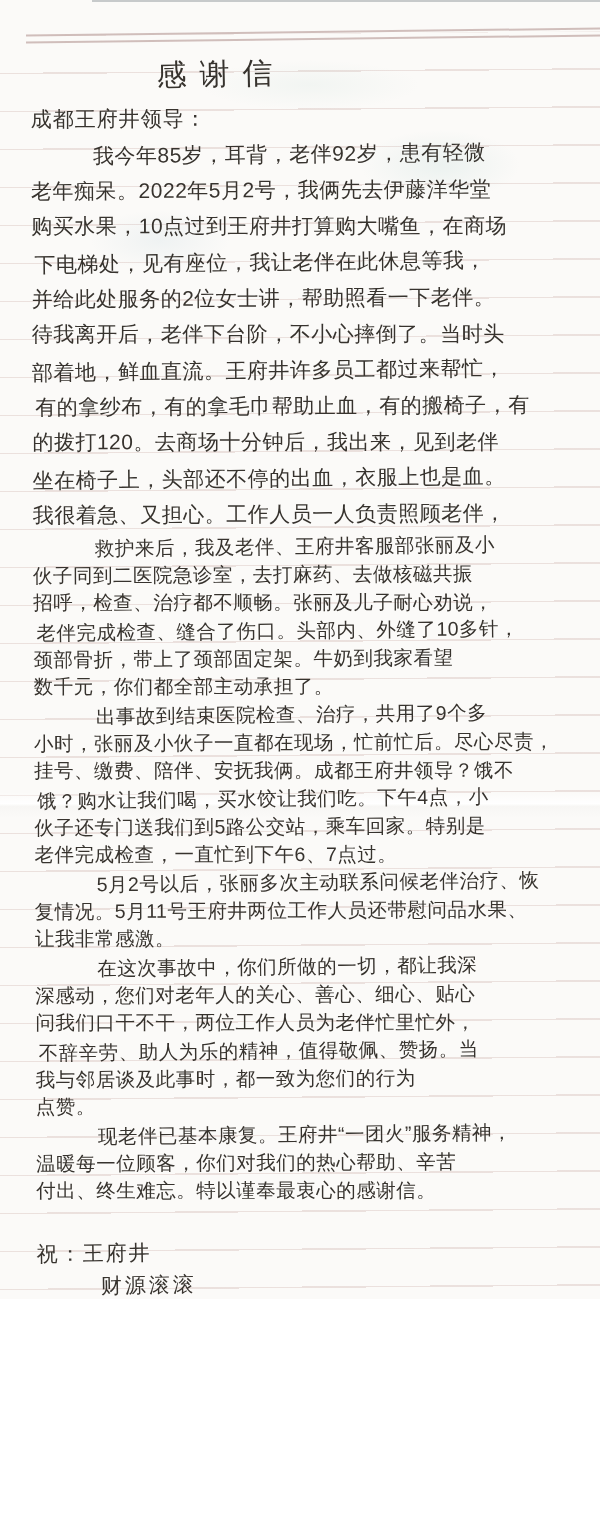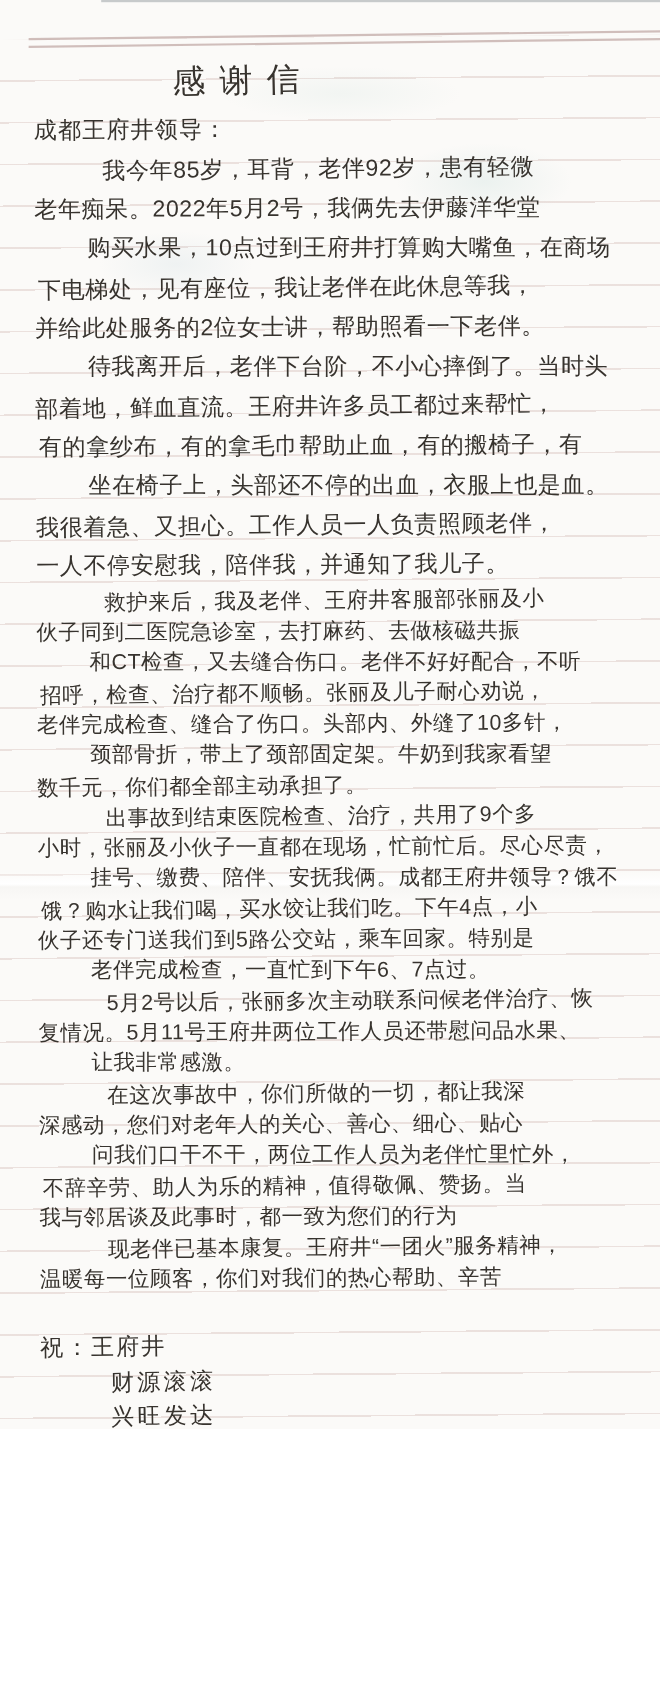--- a/index.html
+++ b/index.html
@@ -75,21 +75,21 @@
   .line{
     white-space:nowrap;
     letter-spacing:0.5px;
   }
   .para-0 .line{font-size:21px;height:36px;line-height:36px;}
   .para-1 .line,.para-2 .line,.para-3 .line,.para-4 .line,.para-5 .line{
     font-size:19.5px;height:28px;line-height:28px;
   }
   .line.indent{text-indent:62px;}
   
-  .line:nth-child(3n){transform:rotate(0.25deg);margin-left:48px;}
+  .line:nth-child(3n){transform:rotate(0.25deg);}
   .line:nth-child(3n+1){transform:rotate(-0.3deg);}
   .line:nth-child(4n){padding-left:3px;}
 
   .closing{margin-top:30px;font-size:21px;}
   .closing .head{height:32px;line-height:32px;letter-spacing:2px;transform:rotate(-0.6deg);}
   .closing .wish{height:31px;line-height:31px;padding-left:64px;letter-spacing:3px;transform:rotate(-0.8deg);}
   .closing.second{margin-top:24px;}
   .signature{
     margin-top:10px;
     text-align:right;padding-right:44px;
@@ -119,28 +119,27 @@
     <div class="body">
         <div class="para para-0">
           <div class="line indent">我今年85岁，耳背，老伴92岁，患有轻微</div>
           <div class="line">老年痴呆。2022年5月2号，我俩先去伊藤洋华堂</div>
           <div class="line">购买水果，10点过到王府井打算购大嘴鱼，在商场</div>
           <div class="line">下电梯处，见有座位，我让老伴在此休息等我，</div>
           <div class="line">并给此处服务的2位女士讲，帮助照看一下老伴。</div>
           <div class="line">待我离开后，老伴下台阶，不小心摔倒了。当时头</div>
           <div class="line">部着地，鲜血直流。王府井许多员工都过来帮忙，</div>
           <div class="line">有的拿纱布，有的拿毛巾帮助止血，有的搬椅子，有</div>
+          <div class="line">的拨打120。去商场十分钟后，我出来，见到老伴</div>
           <div class="line">坐在椅子上，头部还不停的出血，衣服上也是血。</div>
           <div class="line">我很着急、又担心。工作人员一人负责照顾老伴，</div>
-          <div class="line">一人不停安慰我，陪伴我，并通知了我儿子。</div>
         </div>
         <div class="para para-1">
           <div class="line indent">救护来后，我及老伴、王府井客服部张丽及小</div>
           <div class="line">伙子同到二医院急诊室，去打麻药、去做核磁共振</div>
-          <div class="line">和CT检查，又去缝合伤口。老伴不好好配合，不听</div>
           <div class="line">招呼，检查、治疗都不顺畅。张丽及儿子耐心劝说，</div>
           <div class="line">老伴完成检查、缝合了伤口。头部内、外缝了10多针，</div>
           <div class="line">颈部骨折，带上了颈部固定架。牛奶到我家看望</div>
           <div class="line">数千元，你们都全部主动承担了。</div>
         </div>
         <div class="para para-2">
           <div class="line indent">出事故到结束医院检查、治疗，共用了9个多</div>
           <div class="line">小时，张丽及小伙子一直都在现场，忙前忙后。尽心尽责，</div>
           <div class="line">挂号、缴费、陪伴、安抚我俩。成都王府井领导？饿不</div>
           <div class="line">饿？购水让我们喝，买水饺让我们吃。下午4点，小</div>
@@ -151,24 +150,26 @@
           <div class="line indent">5月2号以后，张丽多次主动联系问候老伴治疗、恢</div>
           <div class="line">复情况。5月11号王府井两位工作人员还带慰问品水果、</div>
           <div class="line">让我非常感激。</div>
         </div>
         <div class="para para-4">
           <div class="line indent">在这次事故中，你们所做的一切，都让我深</div>
           <div class="line">深感动，您们对老年人的关心、善心、细心、贴心</div>
           <div class="line">问我们口干不干，两位工作人员为老伴忙里忙外，</div>
           <div class="line">不辞辛劳、助人为乐的精神，值得敬佩、赞扬。当</div>
           <div class="line">我与邻居谈及此事时，都一致为您们的行为</div>
+          <div class="line">点赞。</div>
         </div>
         <div class="para para-5">
           <div class="line indent">现老伴已基本康复。王府井“一团火”服务精神，</div>
           <div class="line">温暖每一位顾客，你们对我们的热心帮助、辛苦</div>
+          <div class="line">付出、终生难忘。特以谨奉最衷心的感谢信。</div>
         </div>
       </div>
 
     <div class="closing first">
       <div class="head">祝：王府井</div>
       <div class="wish">财源滚滚</div>
       <div class="wish">兴旺发达</div>
     </div>
 
     <div class="closing second">

